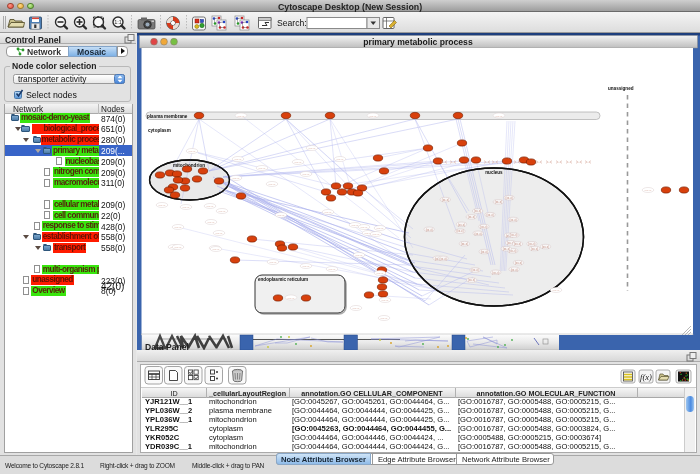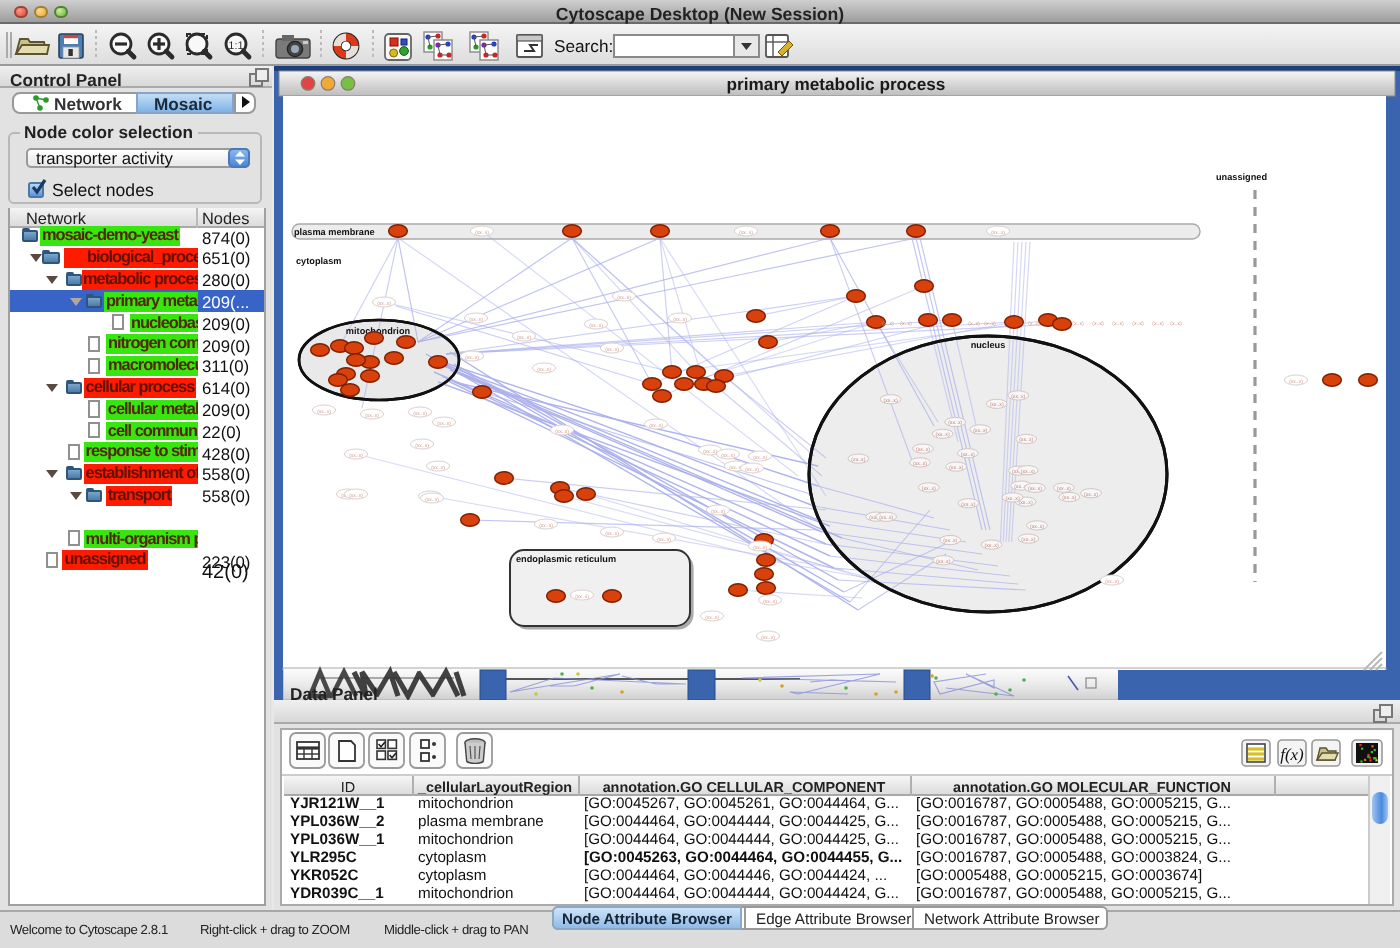--- a/index.html
+++ b/index.html
@@ -209,27 +209,20 @@
 <div style="position:absolute;left:0;top:54.0px;width:127px;height:10.8px;">
       <div style="position:absolute;left:39px;top:0.8px;width:6.2px;height:8.4px;background:#fff;border:0.6px solid #909090"></div>
       <div style="position:absolute;left:48px;top:0.4px;height:9.9px;background:#39e50e;color:#53270b;font-size:8.2px;font-weight:bold;letter-spacing:-0.5px;line-height:9.9px;padding:0 1px;white-space:nowrap;overflow:hidden;max-width:46px">nitrogen compo</div>
       <div style="position:absolute;left:96px;top:0.6px;font-size:8.4px;color:#111;white-space:nowrap">209(0)</div>
     </div>
 <div style="position:absolute;left:0;top:64.8px;width:127px;height:10.8px;">
       <div style="position:absolute;left:39px;top:0.8px;width:6.2px;height:8.4px;background:#fff;border:0.6px solid #909090"></div>
       <div style="position:absolute;left:48px;top:0.4px;height:9.9px;background:#39e50e;color:#53270b;font-size:8.2px;font-weight:bold;letter-spacing:-0.5px;line-height:9.9px;padding:0 1px;white-space:nowrap;overflow:hidden;max-width:46px">macromolecule</div>
       <div style="position:absolute;left:96px;top:0.6px;font-size:8.4px;color:#111;white-space:nowrap">311(0)</div>
     </div>
-<div style="position:absolute;left:0;top:75.6px;width:127px;height:10.8px;">
-      <div style="position:absolute;left:18.2px;top:3.2px;width:0;height:0;border-left:3.5px solid transparent;border-right:3.5px solid transparent;border-top:4.5px solid #5a4a42"></div>
-      <div style="position:absolute;left:27.5px;top:2.4px;width:8.5px;height:6px;background:linear-gradient(#7aa6cc,#4d7ca8);border:0.5px solid #2e567c;border-radius:1px"></div>
-      <div style="position:absolute;left:27.5px;top:1.2px;width:4px;height:2px;background:#6a96c0;border:0.5px solid #2e567c;border-radius:1px"></div>
-      <div style="position:absolute;left:36.8px;top:0.4px;height:9.9px;background:#ff1b00;color:#621103;font-size:8.2px;font-weight:bold;letter-spacing:-0.5px;line-height:9.9px;padding:0 1px;white-space:nowrap;overflow:hidden;max-width:57.2px">cellular process</div>
-      <div style="position:absolute;left:96px;top:0.6px;font-size:8.4px;color:#111;white-space:nowrap">614(0)</div>
-    </div>
 <div style="position:absolute;left:0;top:86.4px;width:127px;height:10.8px;">
       <div style="position:absolute;left:39px;top:0.8px;width:6.2px;height:8.4px;background:#fff;border:0.6px solid #909090"></div>
       <div style="position:absolute;left:47.9px;top:0.4px;height:9.9px;background:#39e50e;color:#53270b;font-size:8.2px;font-weight:bold;letter-spacing:-0.5px;line-height:9.9px;padding:0 1px;white-space:nowrap;overflow:hidden;max-width:46.1px">cellular metabo</div>
       <div style="position:absolute;left:96px;top:0.6px;font-size:8.4px;color:#111;white-space:nowrap">209(0)</div>
     </div>
 <div style="position:absolute;left:0;top:97.2px;width:127px;height:10.8px;">
       <div style="position:absolute;left:39px;top:0.8px;width:6.2px;height:8.4px;background:#fff;border:0.6px solid #909090"></div>
       <div style="position:absolute;left:47.9px;top:0.4px;height:9.9px;background:#39e50e;color:#53270b;font-size:8.2px;font-weight:bold;letter-spacing:-0.5px;line-height:9.9px;padding:0 1px;white-space:nowrap;overflow:hidden;max-width:46.1px">cell communicat</div>
       <div style="position:absolute;left:96px;top:0.6px;font-size:8.4px;color:#111;white-space:nowrap">22(0)</div>
     </div>
@@ -254,20 +247,25 @@
     </div>
 <div style="position:absolute;left:0;top:151.2px;width:127px;height:10.8px;">
       <div style="position:absolute;left:28.6px;top:0.8px;width:6.2px;height:8.4px;background:#fff;border:0.6px solid #909090"></div>
       <div style="position:absolute;left:36.8px;top:0.4px;height:9.9px;background:#39e50e;color:#53270b;font-size:8.2px;font-weight:bold;letter-spacing:-0.5px;line-height:9.9px;padding:0 1px;white-space:nowrap;overflow:hidden;max-width:57.2px">multi-organism pro</div>
       <div style="position:absolute;left:96px;top:17px;font-size:10px;color:#111;white-space:nowrap">42(0)</div>
     </div>
 <div style="position:absolute;left:0;top:162.0px;width:127px;height:10.8px;">
       <div style="position:absolute;left:18.2px;top:0.8px;width:6.2px;height:8.4px;background:#fff;border:0.6px solid #909090"></div>
       <div style="position:absolute;left:26.3px;top:0.4px;height:9.9px;background:#ff1b00;color:#621103;font-size:8.2px;font-weight:bold;letter-spacing:-0.5px;line-height:9.9px;padding:0 1px;white-space:nowrap;overflow:hidden;max-width:67.7px">unassigned</div>
       <div style="position:absolute;left:96px;top:0.6px;font-size:8.4px;color:#111;white-space:nowrap">223(0)</div>
+    </div>
+<div style="position:absolute;left:0;top:172.8px;width:127px;height:10.8px;">
+      <div style="position:absolute;left:18.2px;top:0.8px;width:6.2px;height:8.4px;background:#fff;border:0.6px solid #909090"></div>
+      <div style="position:absolute;left:26.3px;top:0.4px;height:9.9px;background:#39e50e;color:#53270b;font-size:8.2px;font-weight:bold;letter-spacing:-0.5px;line-height:9.9px;padding:0 1px;white-space:nowrap;overflow:hidden;max-width:67.7px">Overview</div>
+      <div style="position:absolute;left:96px;top:0.6px;font-size:8.4px;color:#111;white-space:nowrap">8(0)</div>
     </div>
 </div>
 
 <svg width="563" height="317" viewBox="0 0 563 317" style="position:absolute;left:137px;top:33px">
 <rect x="0" y="0" width="563" height="317" fill="#3a64ad"></rect>
 <rect x="0" y="0" width="563" height="2.5" fill="#1e3f7d"></rect>
 <defs>
       <linearGradient id="tb" x1="0" y1="0" x2="0" y2="1">
         <stop offset="0" stop-color="#f5f5f5"></stop>
         <stop offset="0.5" stop-color="#d8d8d8"></stop>

